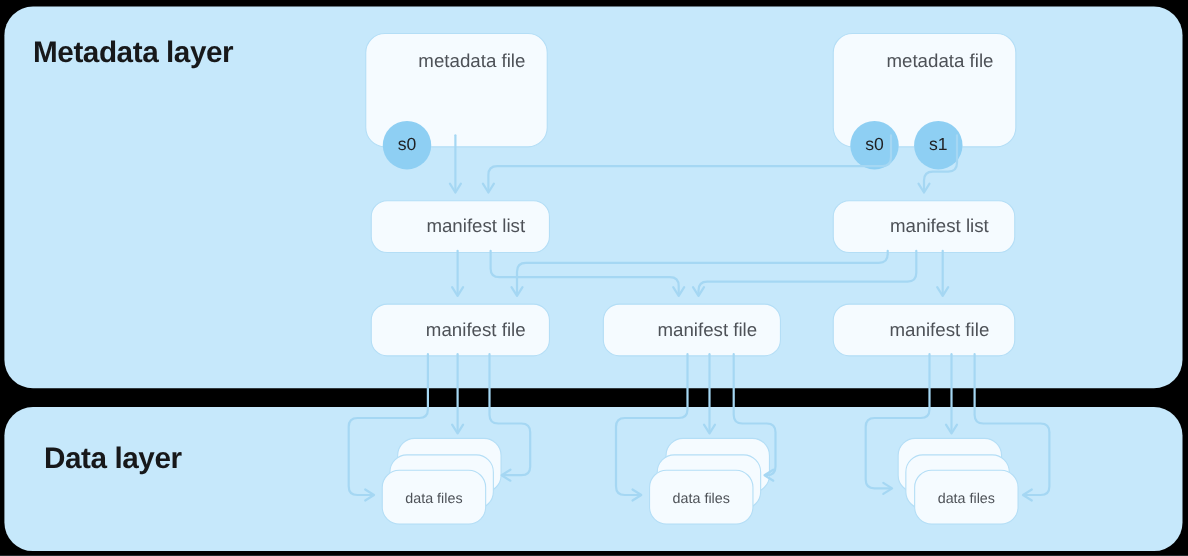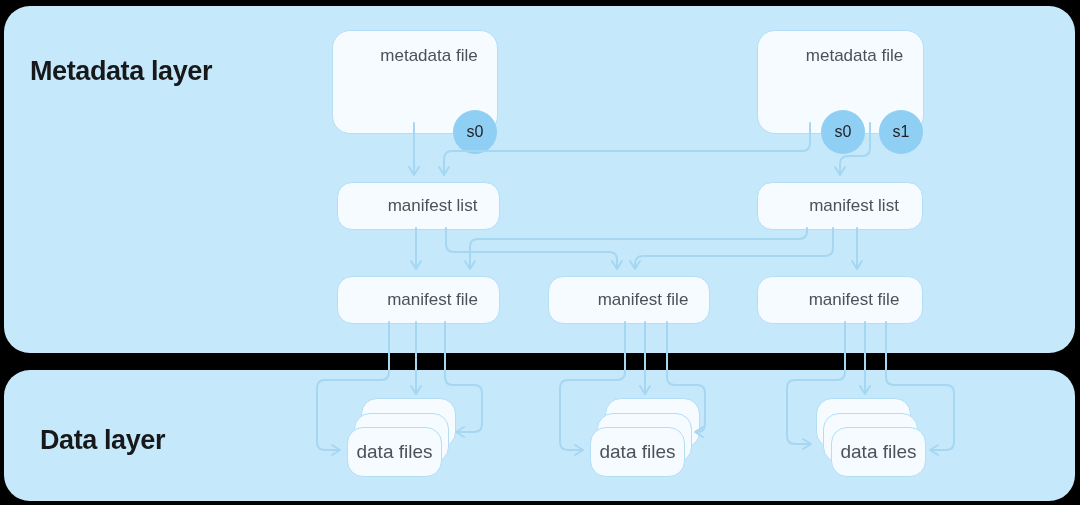--- a/index.html
+++ b/index.html
@@ -20,53 +20,52 @@
   }
   .panel{
     position:absolute;background:var(--panel-bg);border-radius:26px;
   }
   .panel.metadata{left:4px;top:6px;width:1071px;height:347px;}
   .panel.data{left:4px;top:370px;width:1071px;height:131px;}
   .layer-title{
     position:absolute;z-index:3;
     font-size:27px;font-weight:bold;letter-spacing:-0.4px;
     color:var(--title-text);
-    margin-top:24px;
   }
   .title-metadata{left:30px;top:32px;}
   .title-data{left:40px;top:401px;}
   .node{
     position:absolute;z-index:2;box-sizing:border-box;
     background:var(--node-fill);
     border:1.5px solid var(--node-border);
     color:var(--label-text);font-size:17px;
     display:flex;align-items:center;justify-content:center;padding-left:28px;
   }
   .node.small{border-radius:15px;height:48px;}
   .node.meta{
     border-radius:18px;height:104px;width:166px;
     justify-content:center;align-items:flex-start;padding-top:15px;
   }
   .meta .snapshots{
-    position:absolute;left:4px;right:0;top:79px;
-    display:flex;justify-content:flex-end;gap:14px;
+    position:absolute;left:15px;right:0;top:79px;
+    display:flex;justify-content:flex-start;gap:14px;
   }
   .snapshot{
     width:44px;height:44px;border-radius:50%;
     background:var(--snapshot-fill);
     display:flex;align-items:center;justify-content:center;
     color:#1f2023;font-size:16px;
   }
   .card{
     position:absolute;z-index:2;box-sizing:border-box;
     width:95px;height:50px;border-radius:16px;
     background:var(--node-fill);
     border:1.5px solid var(--node-border);
     display:flex;align-items:center;justify-content:center;
-    color:var(--label-text);font-size:19px;
+    color:var(--label-text);font-size:13px;
   }
   svg.wires{position:absolute;left:0;top:0;z-index:4;pointer-events:none;}
   svg.wires path{fill:none;stroke:var(--connector);stroke-width:2;stroke-linecap:round;}
 </style>
 </head>
 <body>
 
 <div class="stage">
 
   <div class="panel metadata"></div>

